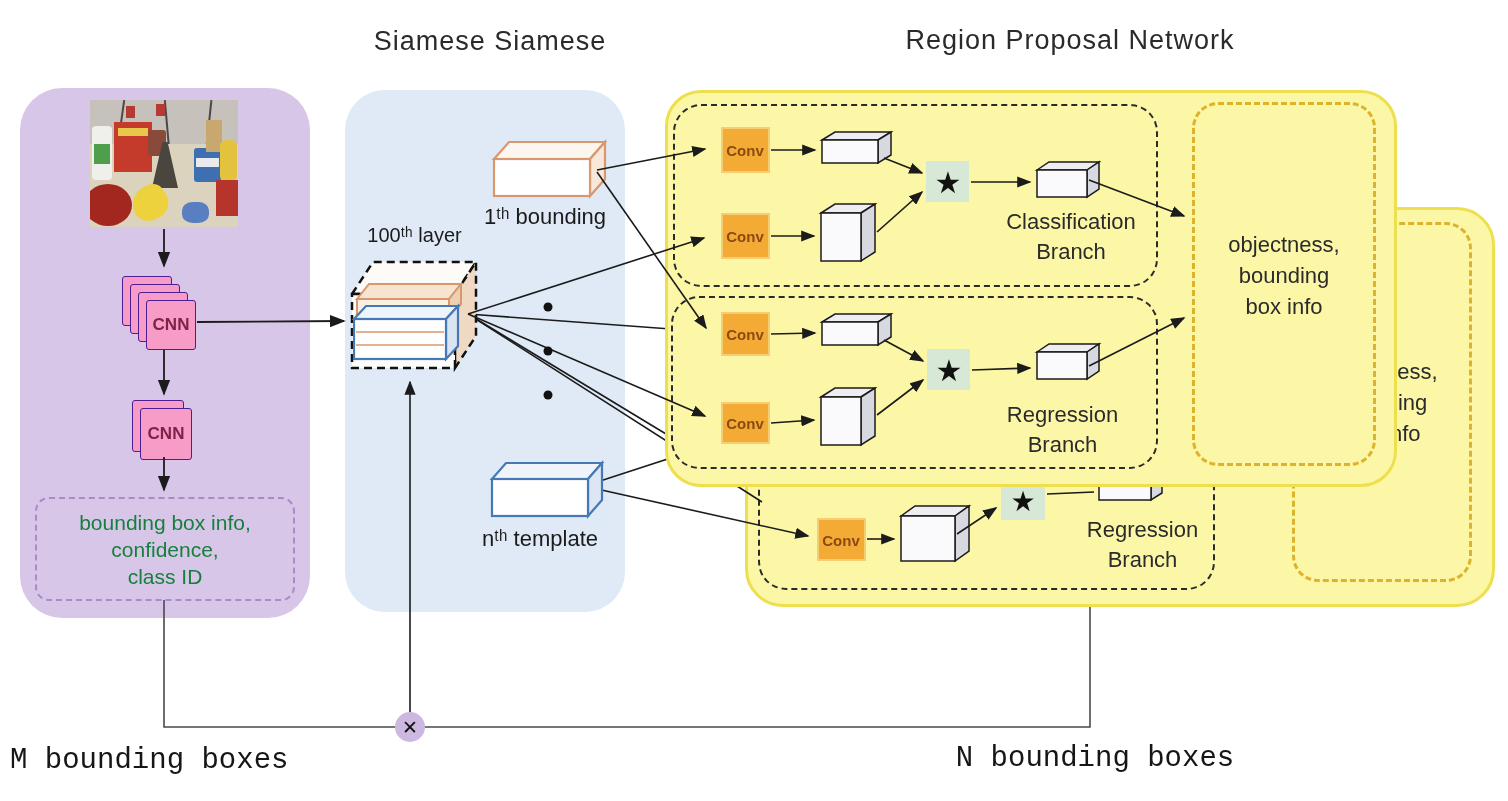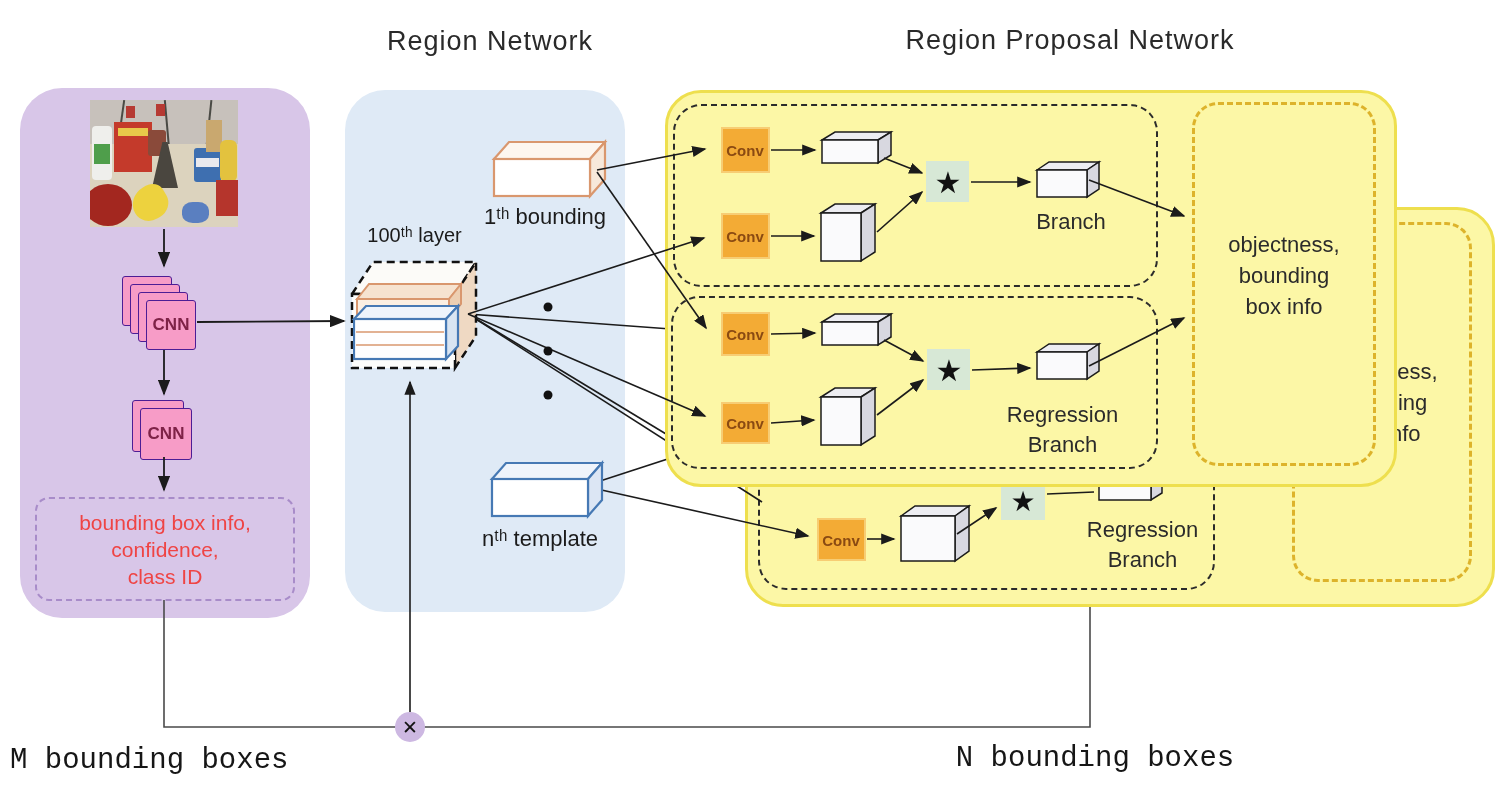--- a/index.html
+++ b/index.html
@@ -6,37 +6,37 @@
   .canvas{position:relative;width:1508px;height:801px;background:#ffffff;overflow:hidden;
           font-family:"Liberation Sans","DejaVu Sans",sans-serif;color:#222;}
   .abs{position:absolute;}
   .title{font-size:27px;letter-spacing:1px;color:#2a2a2a;text-align:center;white-space:nowrap;}
   .panel-purple{background:#d8c6e8;border-radius:42px;}
   .panel-blue{background:#dfeaf6;border-radius:40px;}
   .panel-yellow{background:#fcf7a6;border:3px solid #eedf4e;border-radius:38px;box-sizing:border-box;}
   .dash-black{border:2px dashed #2b2b2b;border-radius:28px;box-sizing:border-box;}
   .dash-orange{border:3px dashed #ddb32b;border-radius:26px;box-sizing:border-box;}
   .dash-purple{border:2px dashed #a88cc9;border-radius:14px;box-sizing:border-box;}
-  .infotext{font-size:21px;line-height:27px;color:#ef4444;text-align:center;}
+  .infotext{font-size:21px;line-height:27px;color:#15803d;text-align:center;}
   .branchtext{font-size:22px;line-height:30px;color:#2b2b2b;text-align:center;}
   .objtext{font-size:22px;line-height:31px;color:#2b2b2b;text-align:center;}
   .biglabel{font-size:29px;color:#161616;white-space:nowrap;font-family:Liberation Mono, monospace;}
   .smalllabel{font-size:22px;color:#1b1b1b;text-align:center;white-space:nowrap;}
   .cnn-sq{position:absolute;width:48px;height:48px;background:#f79cc7;border:1px solid #4c1d95;border-radius:3px;}
   .cnn-txt{font-size:17px;font-weight:bold;color:#7e2247;display:flex;align-items:center;justify-content:center;}
   .flexc{display:flex;flex-direction:column;align-items:center;justify-content:center;}
   svg{position:absolute;left:0;top:0;pointer-events:none;}
   svg text{font-family:"Liberation Sans","DejaVu Sans",sans-serif;}
 </style>
 </head>
 <body>
 
 <div class="canvas">
 
-  <div class="abs title" style="left:350px;top:26px;width:280px;">Region Network</div>
+  <div class="abs title" style="left:350px;top:26px;width:280px;">Siamese Siamese</div>
   <div class="abs title" style="left:870px;top:25px;width:400px;">Region Proposal Network</div>
 
   <div class="abs panel-purple" style="left:20px;top:88px;width:290px;height:530px;"></div>
 
   <div class="abs" style="left:90px;top:100px;width:148px;height:127px;background:#d8d3ca;overflow:hidden;">
     <div class="abs" style="left:0;top:0;width:148px;height:44px;background:#c7c1bb;"></div>
     <div class="abs" style="left:30px;top:0;width:2px;height:46px;background:#4a4a44;transform:rotate(8deg);"></div>
     <div class="abs" style="left:76px;top:0;width:2px;height:50px;background:#4a4a44;transform:rotate(-5deg);"></div>
     <div class="abs" style="left:118px;top:0;width:2px;height:46px;background:#4a4a44;transform:rotate(6deg);"></div>
     <div class="abs" style="left:36px;top:6px;width:9px;height:12px;background:#b63a33;"></div>
@@ -132,20 +132,21 @@
       <polygon points="1099,478 1110,471 1162,471 1151,478" fill="#ededf2"></polygon>
       <polygon points="1151,478 1162,471 1162,493 1151,500" fill="#d8d8e0"></polygon>
       <rect x="1099" y="478" width="52" height="22" fill="#fafafc"></rect>
     </g>
   </svg>
 
   <div class="abs panel-yellow" style="left:665px;top:90px;width:732px;height:397px;border-radius:36px;"></div>
   <div class="abs dash-black" style="left:673px;top:104px;width:485px;height:183px;"></div>
   <div class="abs dash-black" style="left:671px;top:296px;width:487px;height:173px;"></div>
   <div class="abs" style="left:985px;top:207px;width:172px;">
+    <div class="branchtext">Classification</div>
     <div class="branchtext">Branch</div>
   </div>
   <div class="abs" style="left:980px;top:400px;width:165px;">
     <div class="branchtext">Regression</div>
     <div class="branchtext">Branch</div>
   </div>
   <div class="abs dash-orange flexc" style="left:1192px;top:102px;width:184px;height:364px;padding-bottom:18px;">
     <span class="objtext">objectness,</span>
     <span class="objtext">bounding</span>
     <span class="objtext">box info</span>

